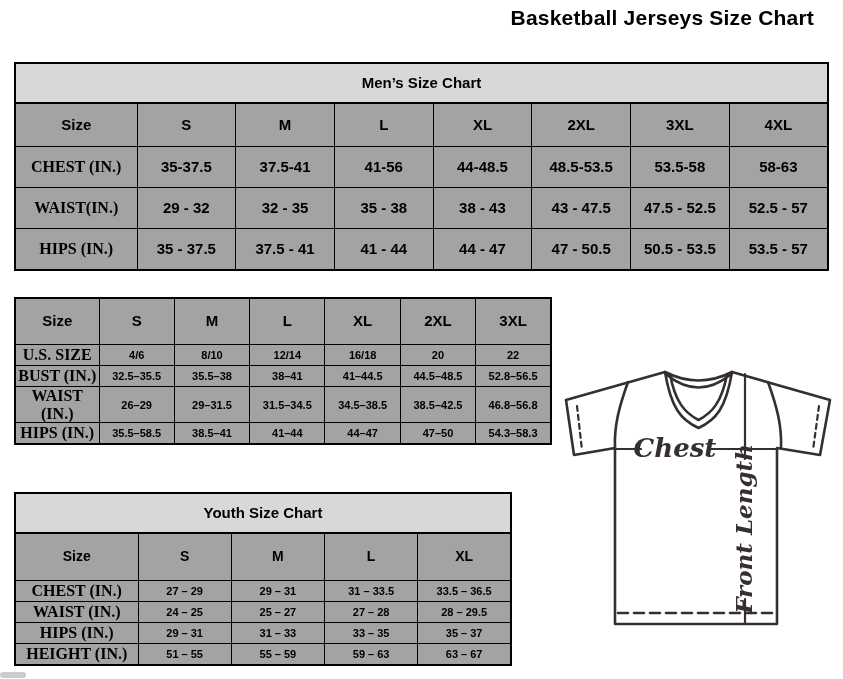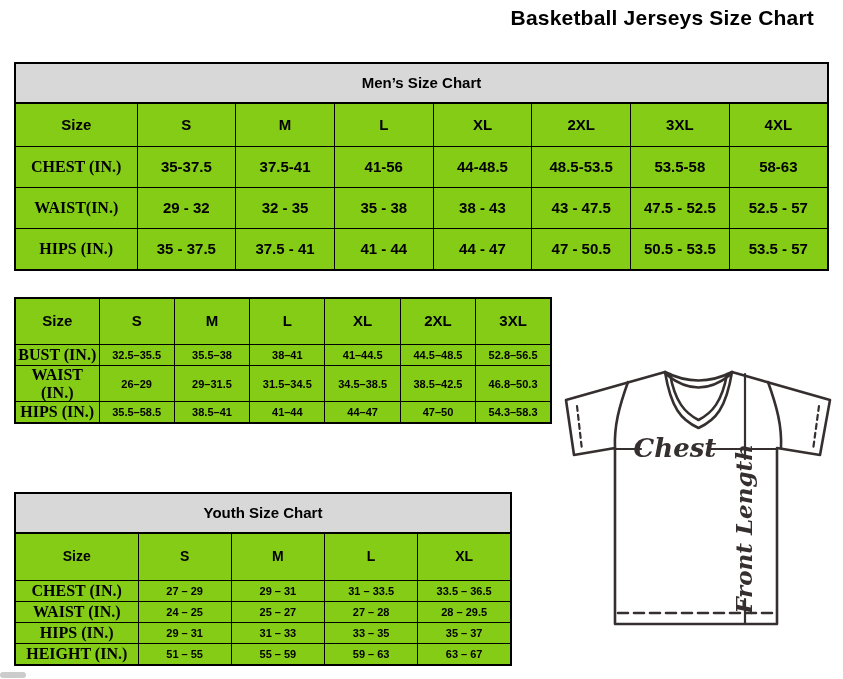--- a/index.html
+++ b/index.html
@@ -1,19 +1,19 @@
 <!DOCTYPE html>
 <html><head>
 <meta charset="utf-8">
 <style>
   html,body{margin:0;padding:0;background:#ffffff;}
   body{width:843px;height:679px;position:relative;font-family:"Liberation Sans",sans-serif;color:#000;overflow:hidden;}
   .page-title{position:absolute;top:6px;left:0;width:814px;margin:0;text-align:right;
     font-size:21px;font-weight:bold;letter-spacing:.2px;}
-  table.tbl{position:absolute;border-collapse:collapse;table-layout:fixed;background:#84cc16;
+  table.tbl{position:absolute;border-collapse:collapse;table-layout:fixed;background:#a3a3a3;
     border:2.5px solid #000;}
   table.tbl th,table.tbl td{border:1.6px solid #000;text-align:center;vertical-align:middle;
     font-weight:bold;padding:0;line-height:1.1;}
   .chart-title-cell{background:#d8d8d8;font-size:15px;height:38px;border-bottom:2px solid #000 !important;}
   
   .mens{left:14px;top:62px;width:815px;}
   .mens .size-row th{height:42px;font-size:15px;}
   .mens .data-row th,.mens .data-row td{height:40px;font-size:15px;}
   
   .womens{left:14px;top:297px;width:538px;}
@@ -110,36 +110,45 @@
   <tr class="size-row">
     <th>Size</th>
     <th>S</th>
     <th>M</th>
     <th>L</th>
     <th>XL</th>
     <th>2XL</th>
     <th>3XL</th>
   </tr>
   <tr class="data-row">
+    <th class="row-label">U.S. SIZE</th>
+    <td>4/6</td>
+    <td>8/10</td>
+    <td>12/14</td>
+    <td>16/18</td>
+    <td>20</td>
+    <td>22</td>
+  </tr>
+  <tr class="data-row">
     <th class="row-label">BUST (IN.)</th>
     <td>32.5–35.5</td>
     <td>35.5–38</td>
     <td>38–41</td>
     <td>41–44.5</td>
     <td>44.5–48.5</td>
     <td>52.8–56.5</td>
   </tr>
   <tr class="data-row">
     <th class="row-label">WAIST (IN.)</th>
     <td>26–29</td>
     <td>29–31.5</td>
     <td>31.5–34.5</td>
     <td>34.5–38.5</td>
     <td>38.5–42.5</td>
-    <td>46.8–50.3</td>
+    <td>46.8–56.8</td>
   </tr>
   <tr class="data-row">
     <th class="row-label">HIPS (IN.)</th>
     <td>35.5–58.5</td>
     <td>38.5–41</td>
     <td>41–44</td>
     <td>44–47</td>
     <td>47–50</td>
     <td>54.3–58.3</td>
   </tr>

